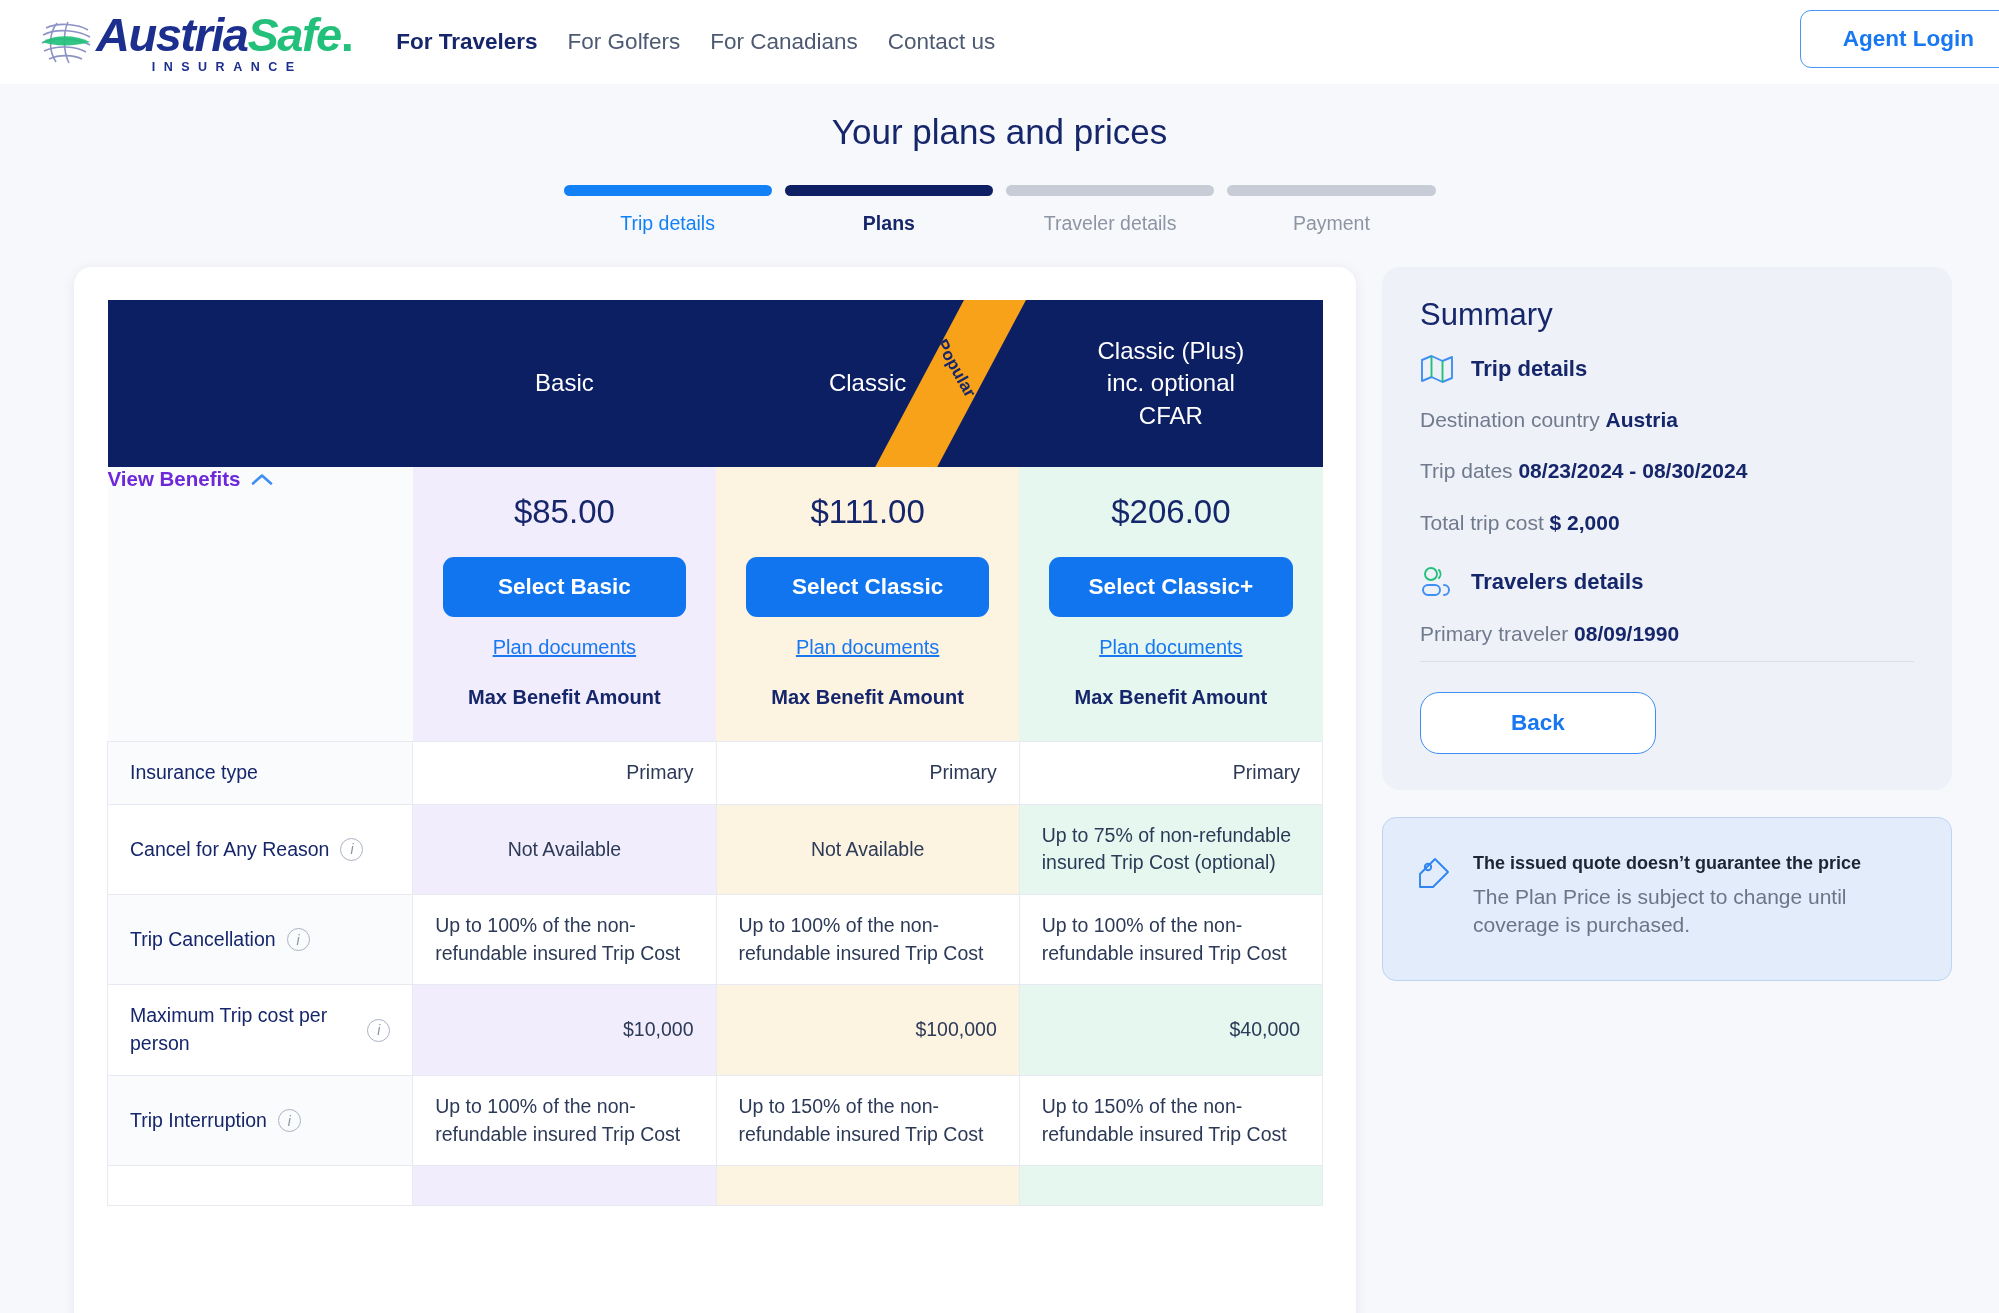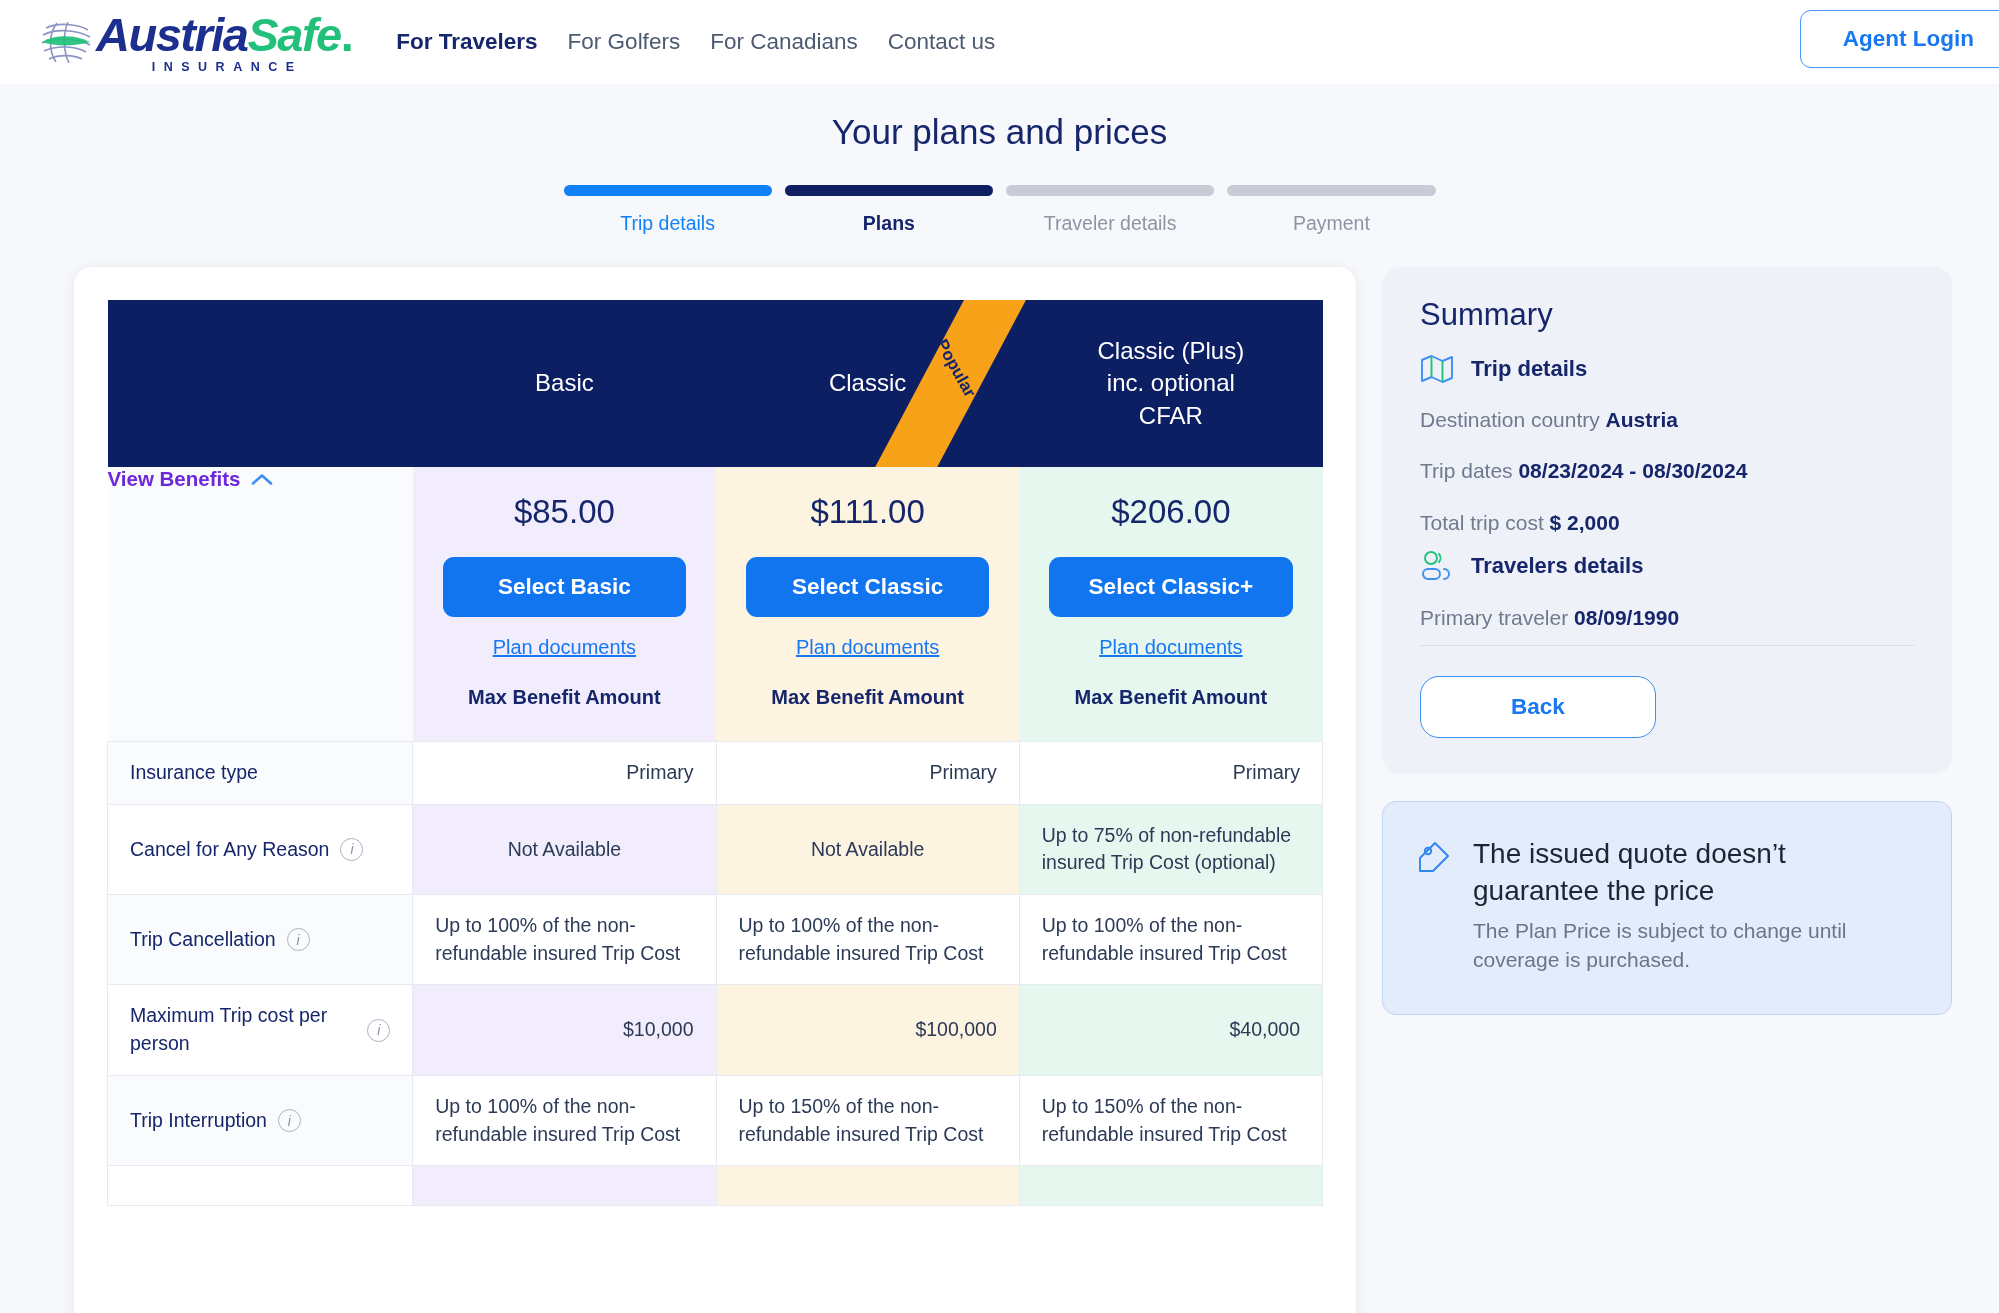--- a/index.html
+++ b/index.html
@@ -287,22 +287,22 @@
   .notice-card {
     background: #e2ecfb;
     border: 1px solid #bcd5f5;
     border-radius: 14px;
     padding: 34px 34px 40px;
     display: flex;
     gap: 22px;
     align-items: flex-start;
   }
   .notice-title {
-    font-size: 28px;
-    font-weight: normal;
+    font-size: 18px;
+    font-weight: bold;
     color: #1b2533;
     line-height: 1.32;
     margin-bottom: 7px;
   }
   .notice-body {
     font-size: 21px;
     color: #6b7587;
     line-height: 1.36;
   }
 </style>
@@ -524,21 +524,21 @@
       </div>
 
       <div class="kv">
         <span>Destination country</span>
         <b>Austria</b>
       </div>
       <div class="kv">
         <span>Trip dates</span>
         <b>08/23/2024 -  08/30/2024</b>
       </div>
-      <div class="kv" style="margin-bottom:14px">
+      <div class="kv" style="margin-bottom:30px">
         <span>Total trip cost</span>
         <b>$ 2,000</b>
       </div>
 
       <div class="sec-head">
         <svg width="34" height="32" viewBox="0 0 34 32">
           <circle cx="11" cy="8" r="6" fill="none" stroke="#22c07a" stroke-width="1.9"></circle>
           <path d="M19 4 a6 6 0 0 1 0 8" fill="none" stroke="#22c07a" stroke-width="1.9" stroke-linecap="round"></path>
           <rect x="3" y="19" width="17" height="10" rx="5" fill="none" stroke="#3f8ef4" stroke-width="1.9"></rect>
           <path d="M24 19 a5 5 0 0 1 0 10" fill="none" stroke="#3f8ef4" stroke-width="1.9" stroke-linecap="round"></path>

